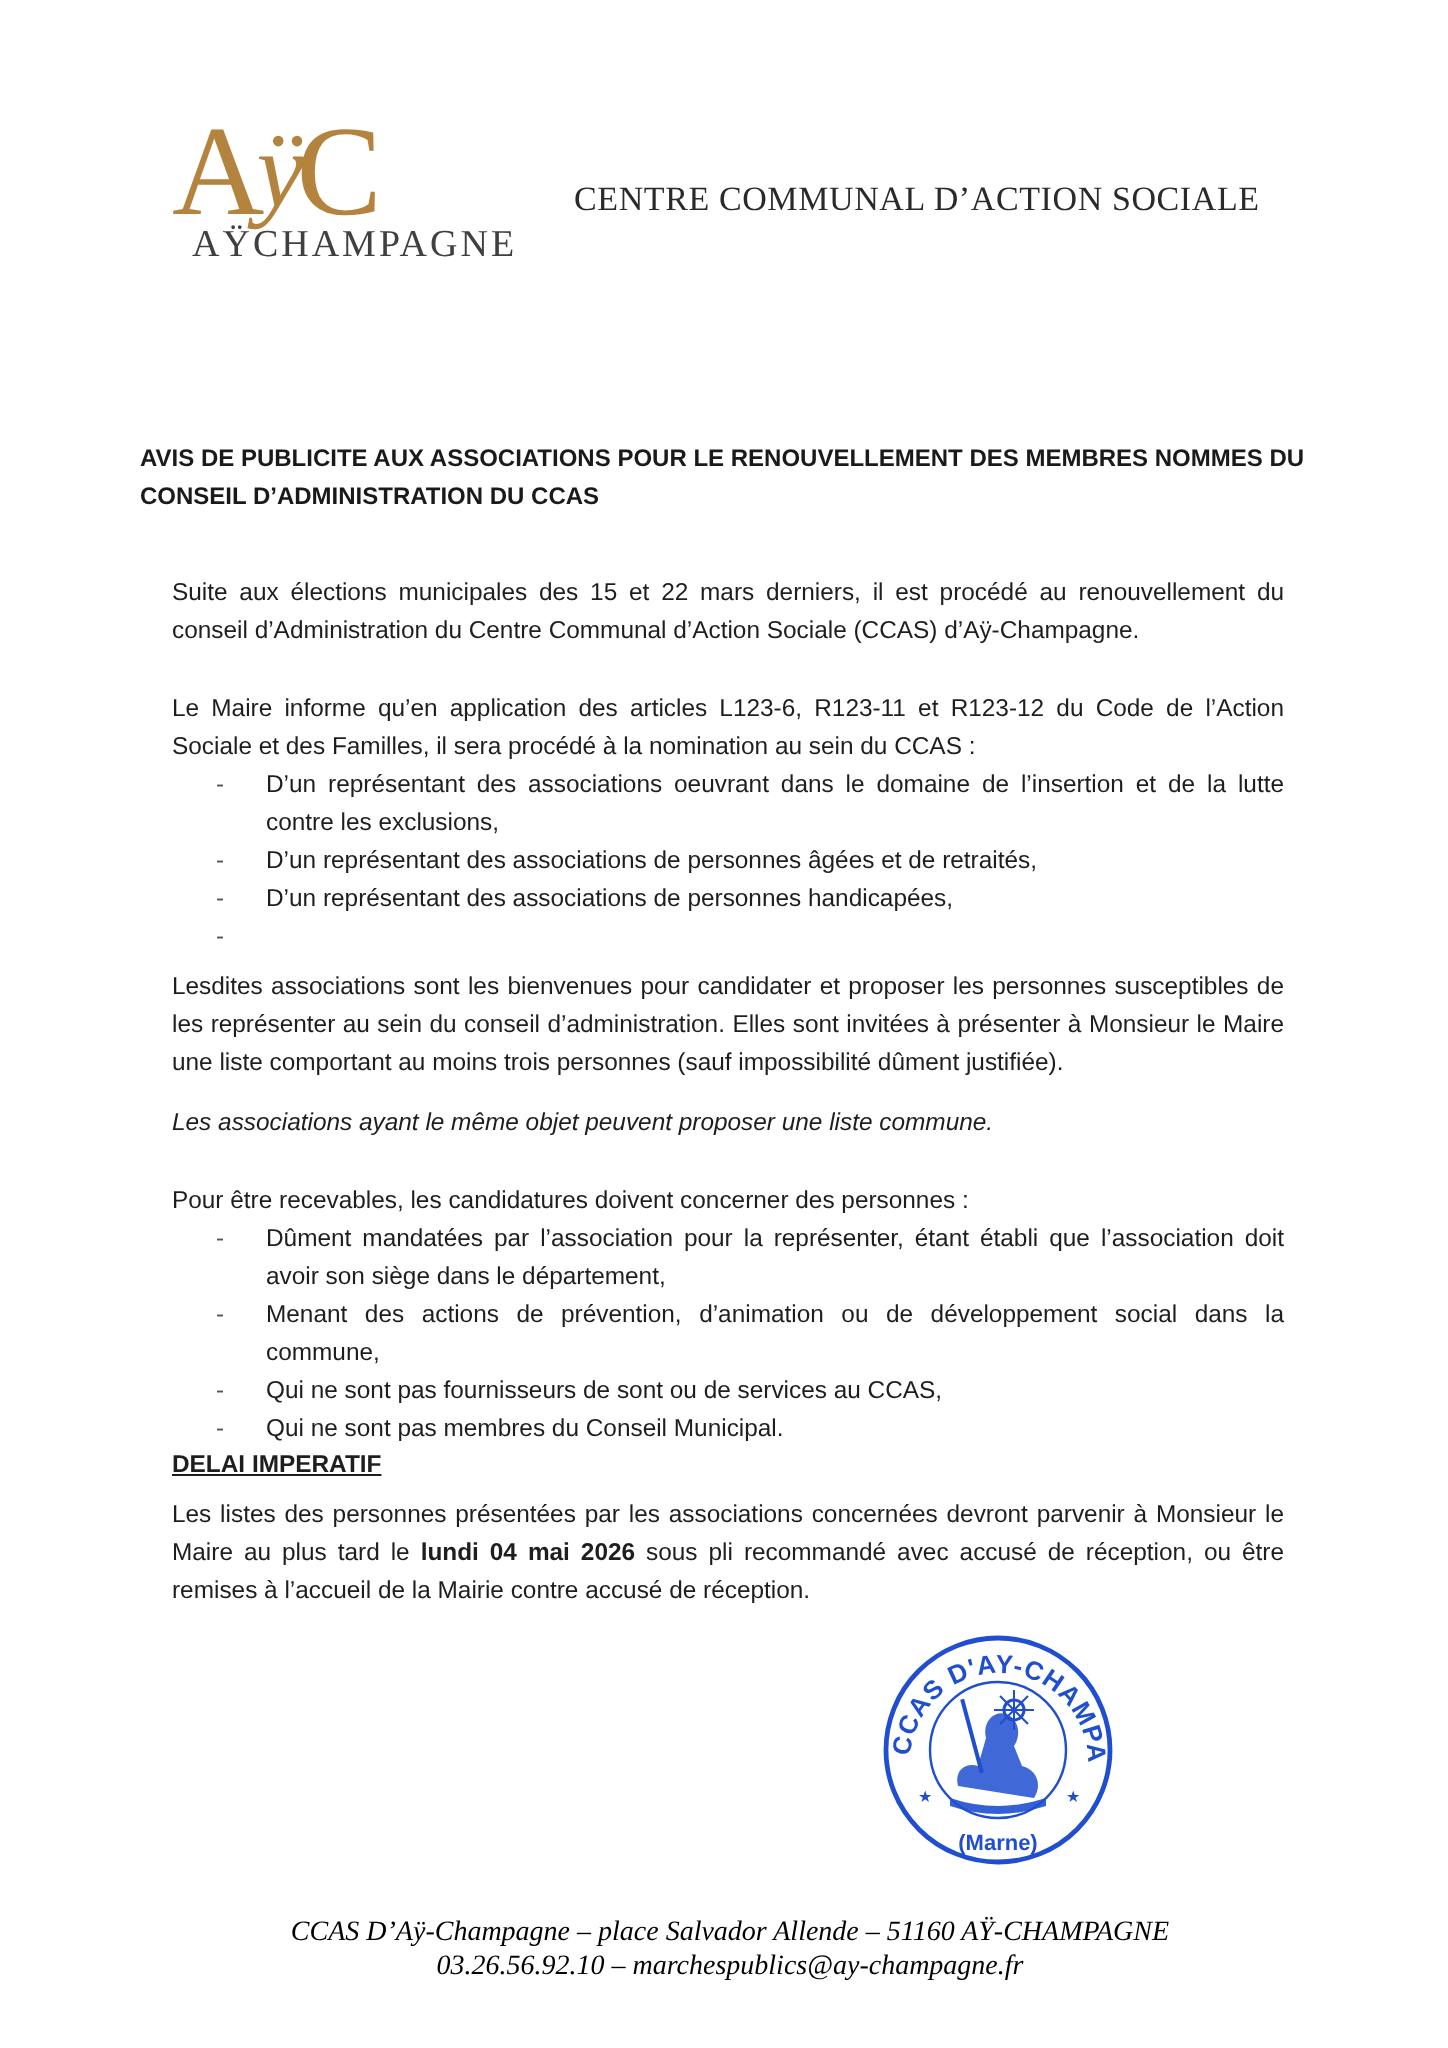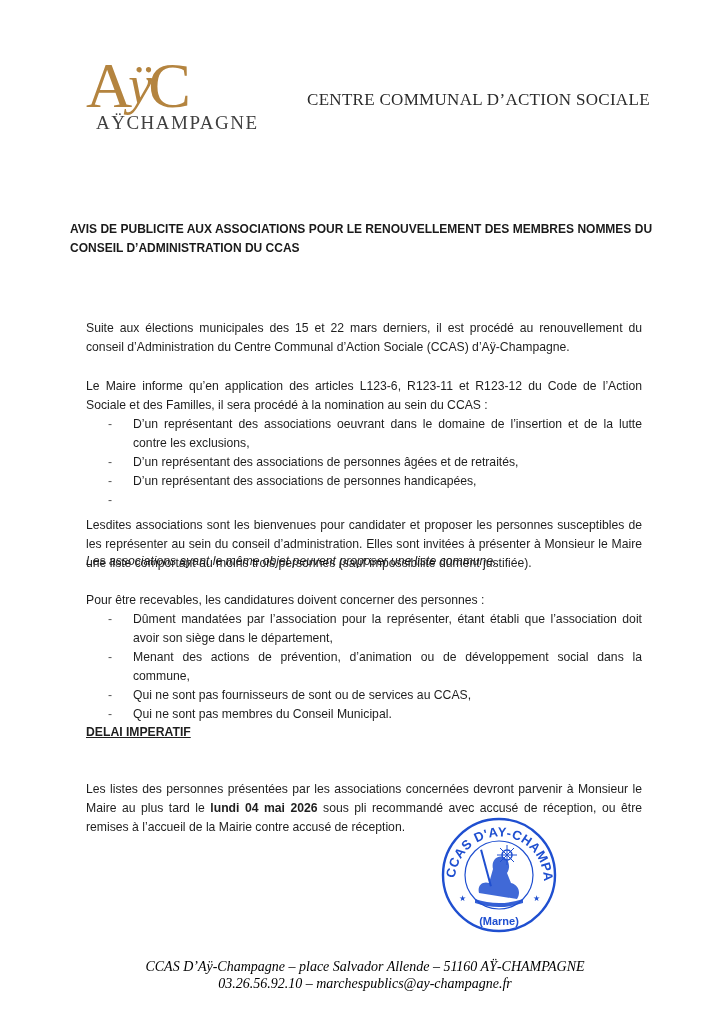--- a/index.html
+++ b/index.html
@@ -4,26 +4,26 @@
   <style>
     * { margin: 0; padding: 0; box-sizing: border-box; }
     html, body { width: 724px; height: 1024px; background: #ffffff; overflow: hidden; }
     body { position: relative; font-family: "Liberation Sans", "DejaVu Sans", sans-serif; color: #1a1a1a; }
 
     .logo { position: absolute; left: 84px; top: 50px; width: 180px; height: 90px; }
     .logo-mark { position: absolute; left: 2px; top: 4px; font-family: "Liberation Serif", "DejaVu Serif", serif; font-size: 64px; line-height: 64px; color: #b4843f; letter-spacing: -6px; }
     .logo-mark .y { font-style: italic; font-size: 54px; position: relative; top: -4px; margin: 0 2px; }
     .logo-sub { position: absolute; left: 12px; top: 62px; font-family: "Liberation Serif", "DejaVu Serif", serif; font-size: 19px; letter-spacing: 1.5px; color: #404040; white-space: nowrap; }
 
-    .org-title { position: absolute; left: 287px; top: 90px; font-family: "Liberation Serif", "DejaVu Serif", serif; font-size: 17px; color: #2a2a2a; letter-spacing: 0.3px; white-space: nowrap; margin-left: 20px; }
+    .org-title { position: absolute; left: 287px; top: 90px; font-family: "Liberation Serif", "DejaVu Serif", serif; font-size: 17px; color: #2a2a2a; letter-spacing: 0.3px; white-space: nowrap; }
 
     .notice-title { position: absolute; left: 70px; width: 600px; top: 220px; font-weight: bold; font-size: 12px; line-height: 19px; color: #1a1a1a; }
 
     .body-text { position: absolute; left: 86px; width: 556px; font-size: 12.2px; line-height: 19px; color: #1e1e1e; }
-    .justify { text-align: justify; margin-top: 32px; }
+    .justify { text-align: justify; }
 
     ul.dash { list-style: none; }
     ul.dash li { position: relative; padding-left: 47px; text-align: justify; }
     ul.dash li .dash-mark { position: absolute; left: 22px; top: 0; color: #555; }
 
     .heading-underline { font-weight: bold; text-decoration: underline; }
     b { font-weight: bold; }
 
     .stamp { position: absolute; left: 437px; top: 815px; width: 125px; height: 120px; }
 

